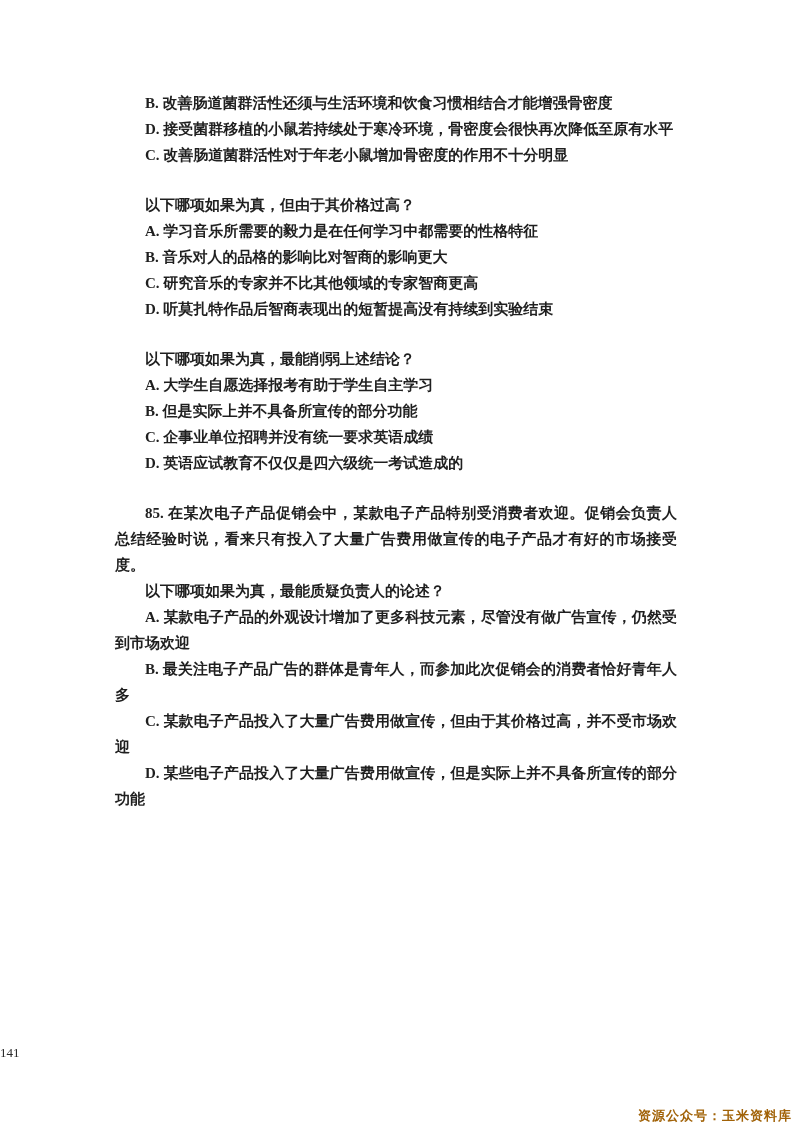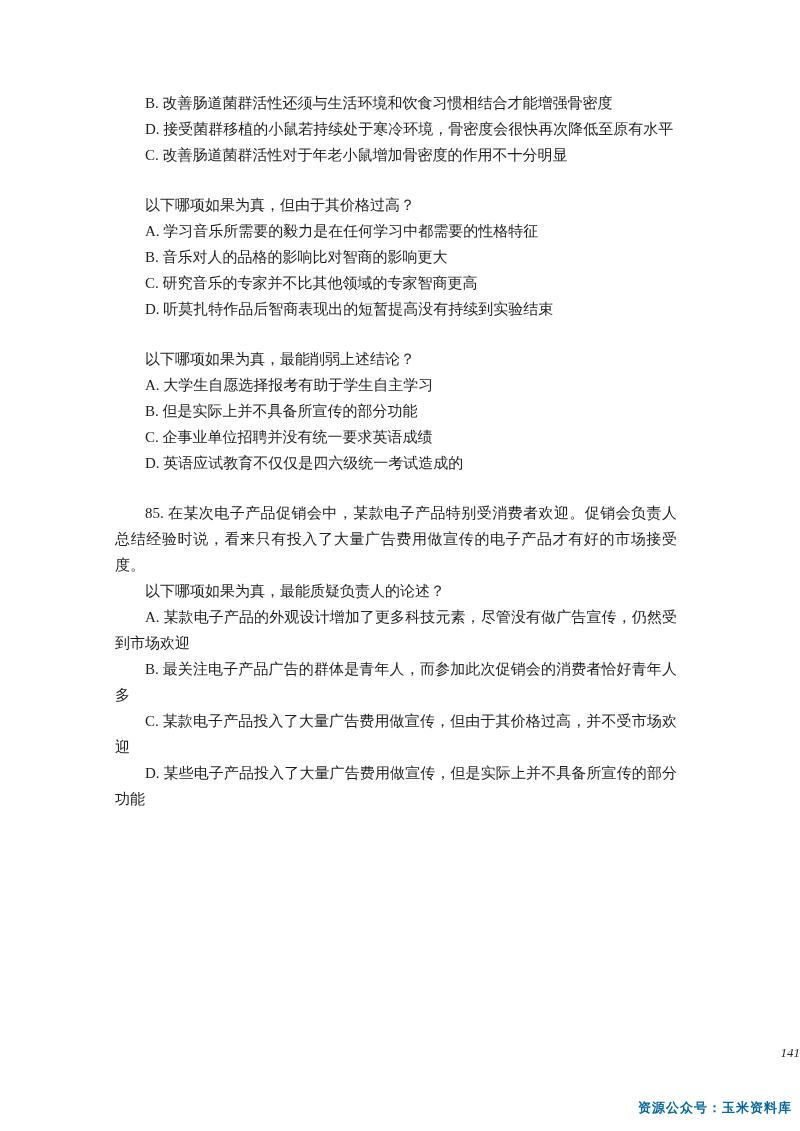--- a/index.html
+++ b/index.html
@@ -17,47 +17,47 @@
     color: #1f1f1f;
   }
   .content {
     position: absolute;
     left: 115px;
     top: 90px;
     width: 578px;
   }
   .block {
     margin: 0 16px 24px 0;
+    font-weight: bold;
   }
   .para {
     margin: 0;
     font-size: 15px;
     line-height: 26px;
     text-align: justify;
     text-indent: 2em;
     color: #1f1f1f;
   }
   .page-number {
     position: absolute;
     left: 0;
     right: 0;
     bottom: 70px;
-    text-align: right;
+    text-align: left;
     font-size: 13px;
     color: #2a2a2a;
     font-family: "Liberation Serif", "DejaVu Serif", serif;
-    font-style: italic;
   }
   .watermark {
     position: absolute;
     right: 8px;
-    bottom: 14px;
+    bottom: 6px;
     font-size: 13px;
     letter-spacing: 1px;
-    color: #0369a1;
+    color: #a16207;
     font-family: Liberation Serif, serif;
     font-weight: bold;
   }
 </style>
 </head>
 <body>
 
 <div class="page">
   <div class="content">
 

